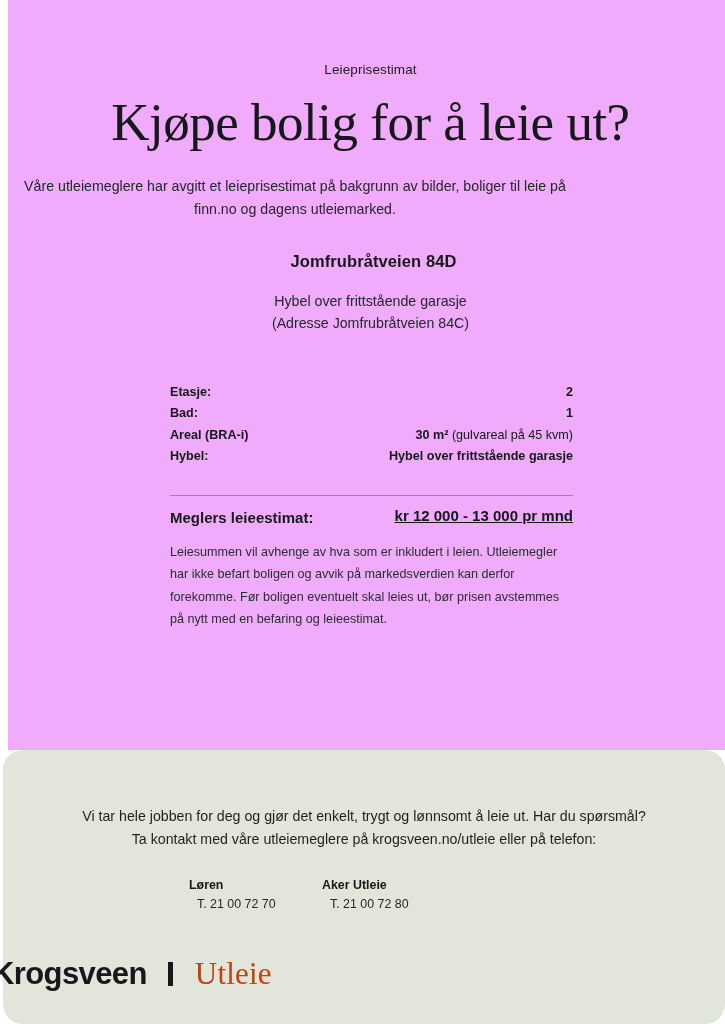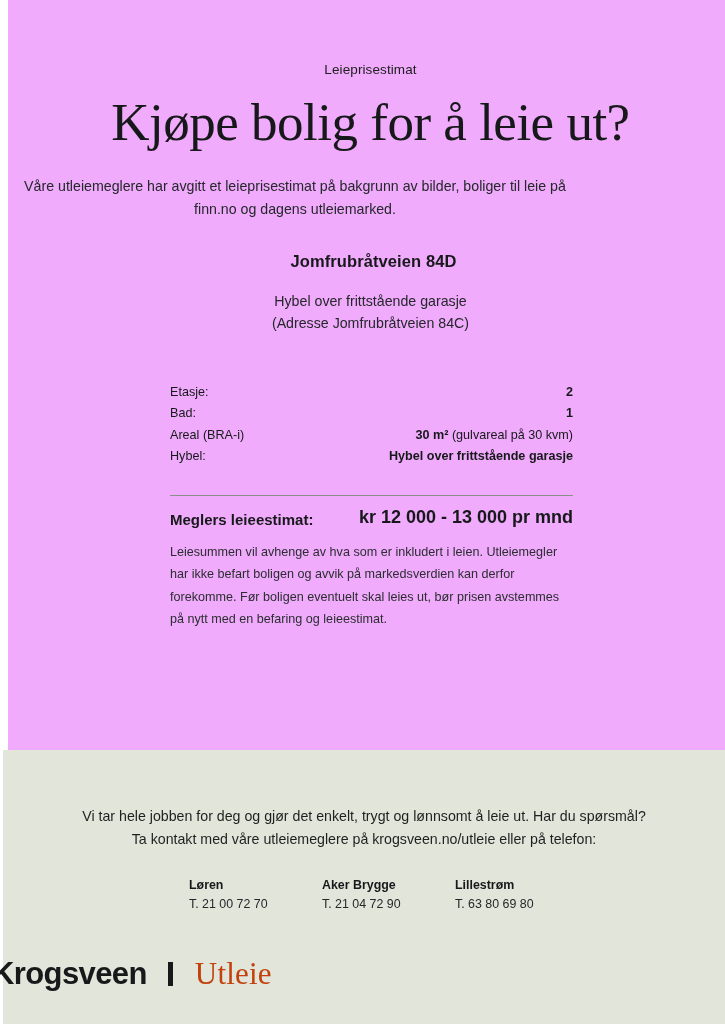--- a/index.html
+++ b/index.html
@@ -106,21 +106,21 @@
     display: flex;
     justify-content: space-between;
     align-items: baseline;
     font-size: 12.6px;
     line-height: 1.0;
     padding: 4.5px 0;
     color: #17181a;
   }
 
   .spec-label {
-    font-weight: normal;
+    font-weight: bold;
     white-space: nowrap;
   }
 
   .spec-value {
     font-weight: bold;
     text-align: right;
     white-space: nowrap;
   }
 
   .spec-value .muted {
@@ -148,46 +148,48 @@
     gap: 24px;
   }
 
   .estimate-label {
     font-size: 15px;
     font-weight: bold;
     color: #17181a;
   }
 
   .estimate-value {
-    font-size: 18px;
+    font-size: 15px;
     font-weight: bold;
     color: #17181a;
     white-space: nowrap;
     position: relative;
     top: -2px;
+    text-decoration: underline;
   }
 
   .disclaimer {
     position: absolute;
     top: 541px;
     left: 162px;
     width: 400px;
     font-size: 12.6px;
     line-height: 1.78;
     color: #2b2d30;
   }
 
   
   .footer {
     position: absolute;
     top: 750px;
     left: 3px;
     width: 722px;
     height: 274px;
     background: #e1e5da;
+    border-radius: 20px;
   }
 
   .footer-lead {
     position: absolute;
     top: 55px;
     left: 0;
     width: 722px;
     text-align: center;
     font-size: 14.2px;
     line-height: 1.62;
@@ -209,20 +211,21 @@
   .contact-name {
     font-size: 12.4px;
     font-weight: bold;
     color: #17181a;
     margin-bottom: 5px;
   }
 
   .contact-phone {
     font-size: 12.4px;
     color: #25272a;
+    margin-left: 8px;
   }
 
   .logo {
     position: absolute;
     top: 958px;
     left: -8px;
     display: flex;
     align-items: center;
   }
 
@@ -282,21 +285,21 @@
       <div class="spec-row">
         <span class="spec-label">Bad:</span>
         <span class="spec-value">
           <span>1</span>
         </span>
       </div>
 
       <div class="spec-row">
         <span class="spec-label">Areal (BRA-i)</span>
         <span class="spec-value">
-          <span>30 m²</span><span>&nbsp;</span><span class="muted">(gulvareal på 30 kvm)</span>
+          <span>30 m²</span><span>&nbsp;</span><span class="muted">(gulvareal på 45 kvm)</span>
         </span>
       </div>
 
       <div class="spec-row">
         <span class="spec-label">Hybel:</span>
         <span class="spec-value">
           <span>Hybel over frittstående garasje</span>
         </span>
       </div>
 
@@ -323,28 +326,24 @@
     </div>
 
     <div class="contacts">
 
       <div class="contact-col">
         <div class="contact-name">Løren</div>
         <div class="contact-phone">T. 21 00 72 70</div>
       </div>
 
       <div class="contact-col">
-        <div class="contact-name">Aker Brygge</div>
-        <div class="contact-phone">T. 21 04 72 90</div>
-      </div>
-
-      <div class="contact-col">
-        <div class="contact-name">Lillestrøm</div>
-        <div class="contact-phone">T. 63 80 69 80</div>
-      </div>
+        <div class="contact-name">Aker Utleie</div>
+        <div class="contact-phone">T. 21 00 72 80</div>
+      </div>
+
 
     </div>
 
   </div>
 
   <div class="logo">
     <span class="logo-word">Krogsveen</span>
     <span class="logo-bar"></span>
     <span class="logo-sub">Utleie</span>
   </div>

